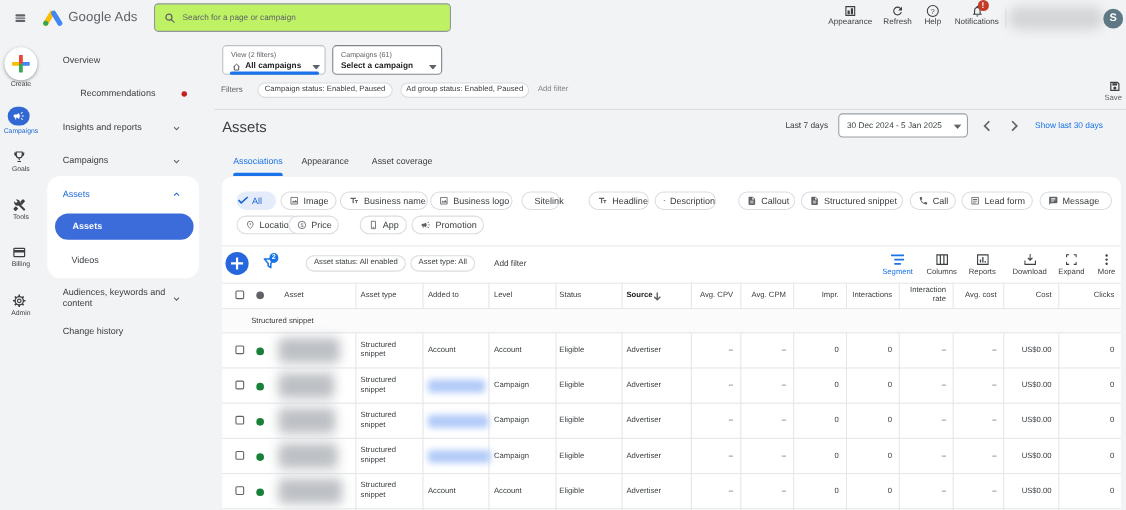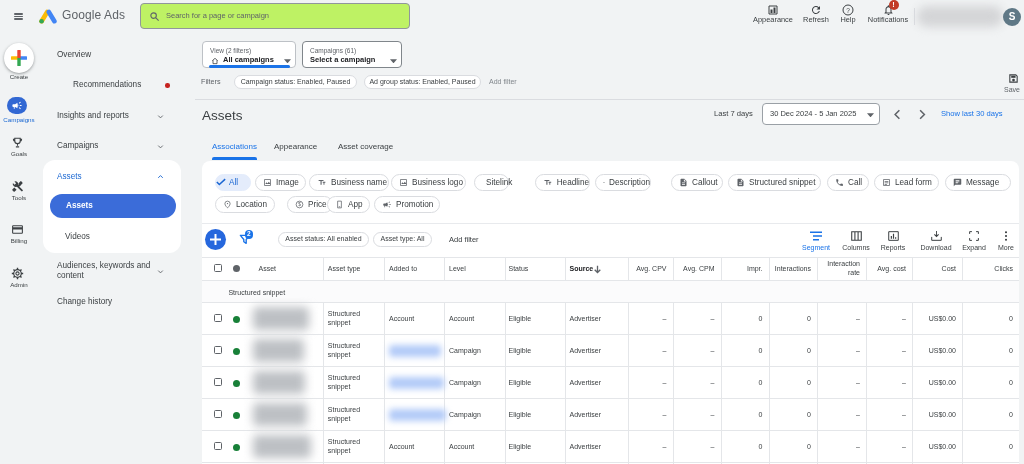--- a/index.html
+++ b/index.html
@@ -249,21 +249,21 @@
           <path fill="none" stroke="#5f6368" stroke-width="2" d="M4 4h16v16H4z"></path>
           <path fill="#5f6368" d="M7 8h10v2H7zm0 4h10v2H7zm0 4h6v2H7z"></path>
         </svg>Lead form</div>
 <div class="fchip" style="left:743px; top:13px; width:66px; padding-left:7px;"><svg width="9" height="9" viewBox="0 0 24 24">
           <path fill="#5f6368" d="M20 2H4a2 2 0 0 0-2 2v18l4-4h14a2 2 0 0 0 2-2V4a2 2 0 0 0-2-2zM7 9h10v2H7V9zm6 5H7v-2h6v2zm4-6H7V6h10v2z"></path>
         </svg>Message</div>
 <div class="fchip" style="left:13px; top:35px; width:60px; padding-left:7px;"><svg width="9" height="9" viewBox="0 0 24 24">
           <path fill="none" stroke="#5f6368" stroke-width="2" d="M12 21s-7-6.2-7-11a7 7 0 0 1 14 0c0 4.8-7 11-7 11z"></path>
           <circle cx="12" cy="9.5" r="1.8" fill="#5f6368"></circle>
         </svg>Location</div>
-<div class="fchip" style="left:85px; top:35px; width:46px; padding-left:7px;"><svg width="9" height="9" viewBox="0 0 24 24">
+<div class="fchip" style="left:60px; top:35px; width:46px; padding-left:7px;"><svg width="9" height="9" viewBox="0 0 24 24">
           <circle cx="12" cy="12" r="9" fill="none" stroke="#5f6368" stroke-width="2"></circle>
           <text x="12" y="16.5" font-size="13" text-anchor="middle" fill="#5f6368" font-family="Liberation Sans">$</text>
         </svg>Price</div>
 <div class="fchip" style="left:125px; top:35px; width:43px; padding-left:7px;"><svg width="9" height="9" viewBox="0 0 24 24">
           <path fill="none" stroke="#5f6368" stroke-width="2" d="M7 3h10v18H7zm3 15h4"></path>
         </svg>App</div>
 <div class="fchip" style="left:172px; top:35px; width:66px; padding-left:7px;"><svg width="10" height="9" viewBox="0 0 24 24">
           <path fill="#5f6368" d="M18 11v2h4v-2h-4zm-2 6.6c.96.7 2.2 1.66 3.2 2.4.4-.53.8-1.07 1.2-1.6-1-.74-2.24-1.7-3.2-2.4-.4.54-.8 1.07-1.2 1.6zM20.4 5.6c-.4-.53-.8-1.07-1.2-1.6-1 .74-2.24 1.7-3.2 2.4.4.53.8 1.07 1.2 1.6.96-.7 2.2-1.66 3.2-2.4zM4 9a2 2 0 0 0-2 2v2a2 2 0 0 0 2 2h1v4h2v-4h1l5 3V6L8 9H4zm11 3c0-1.33-.58-2.53-1.5-3.35v6.69A4.47 4.47 0 0 0 15 12z"></path>
         </svg>Promotion</div>
 

